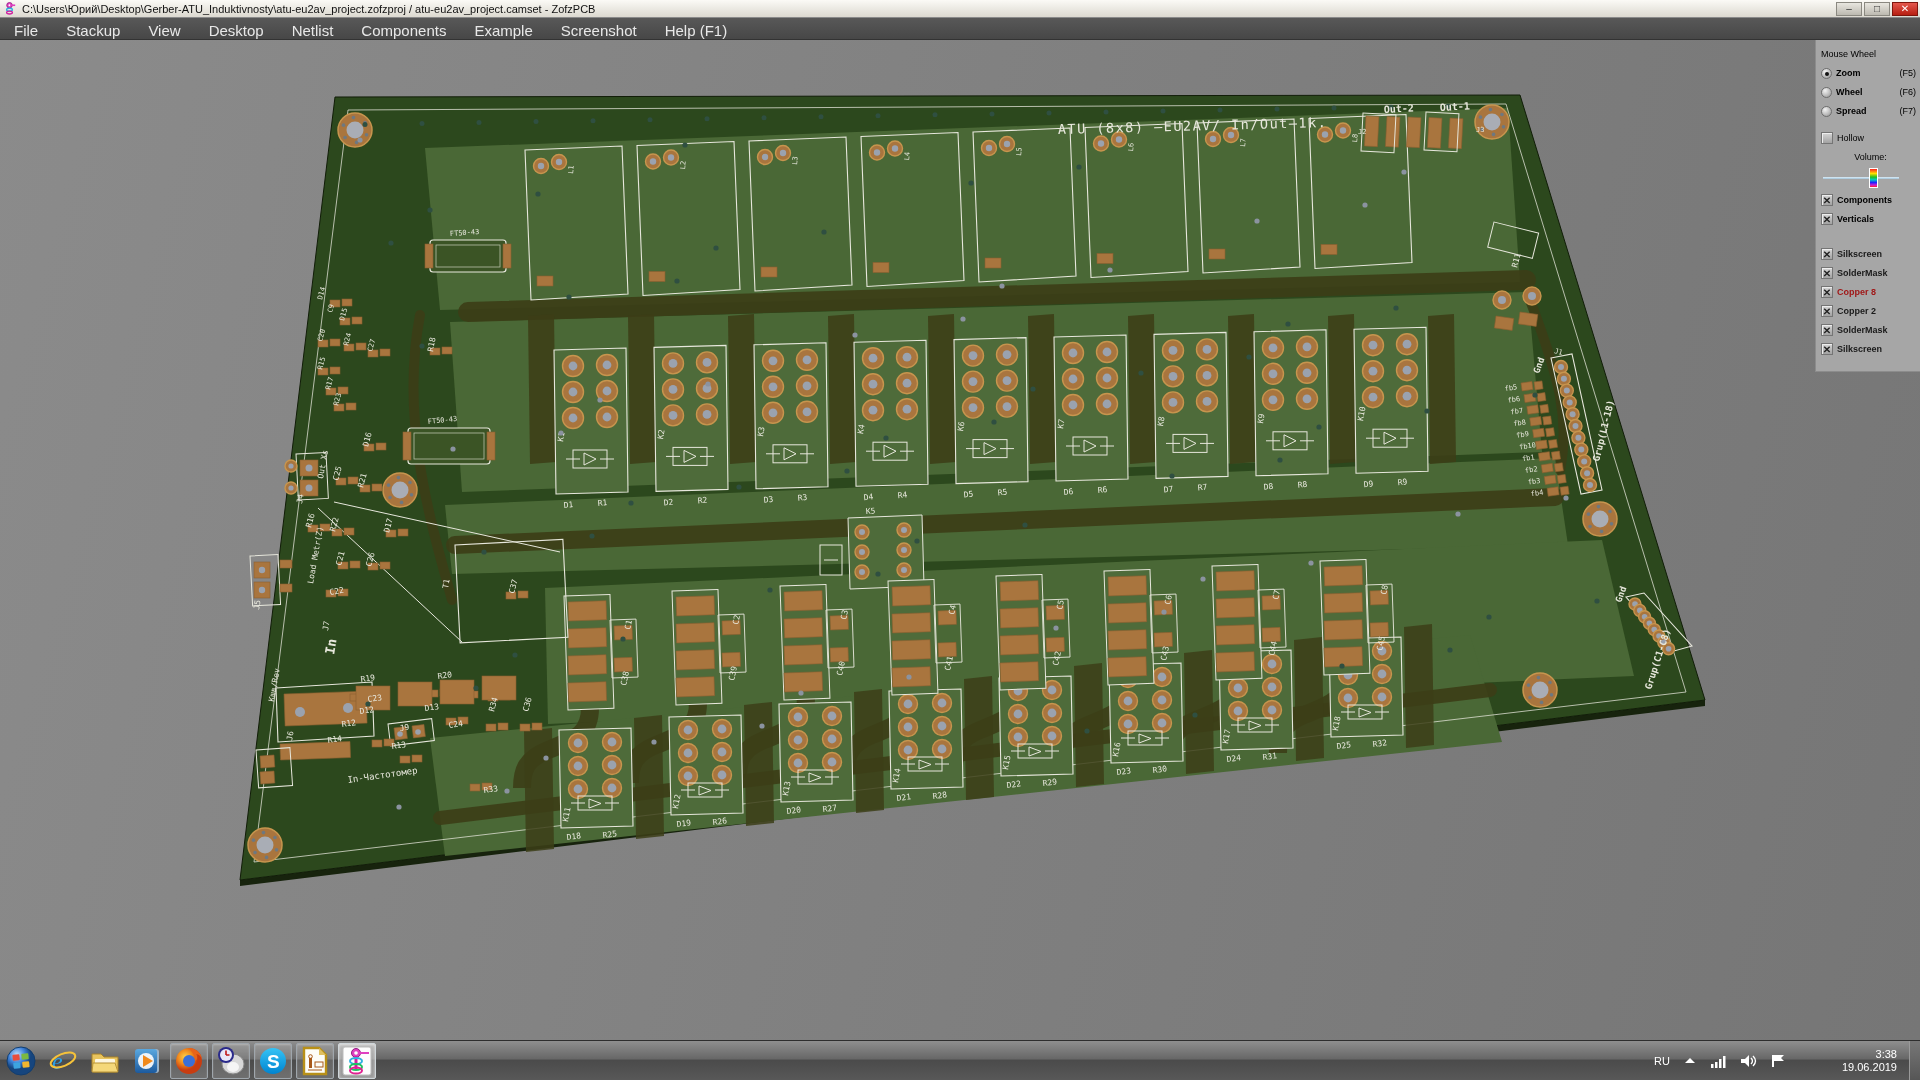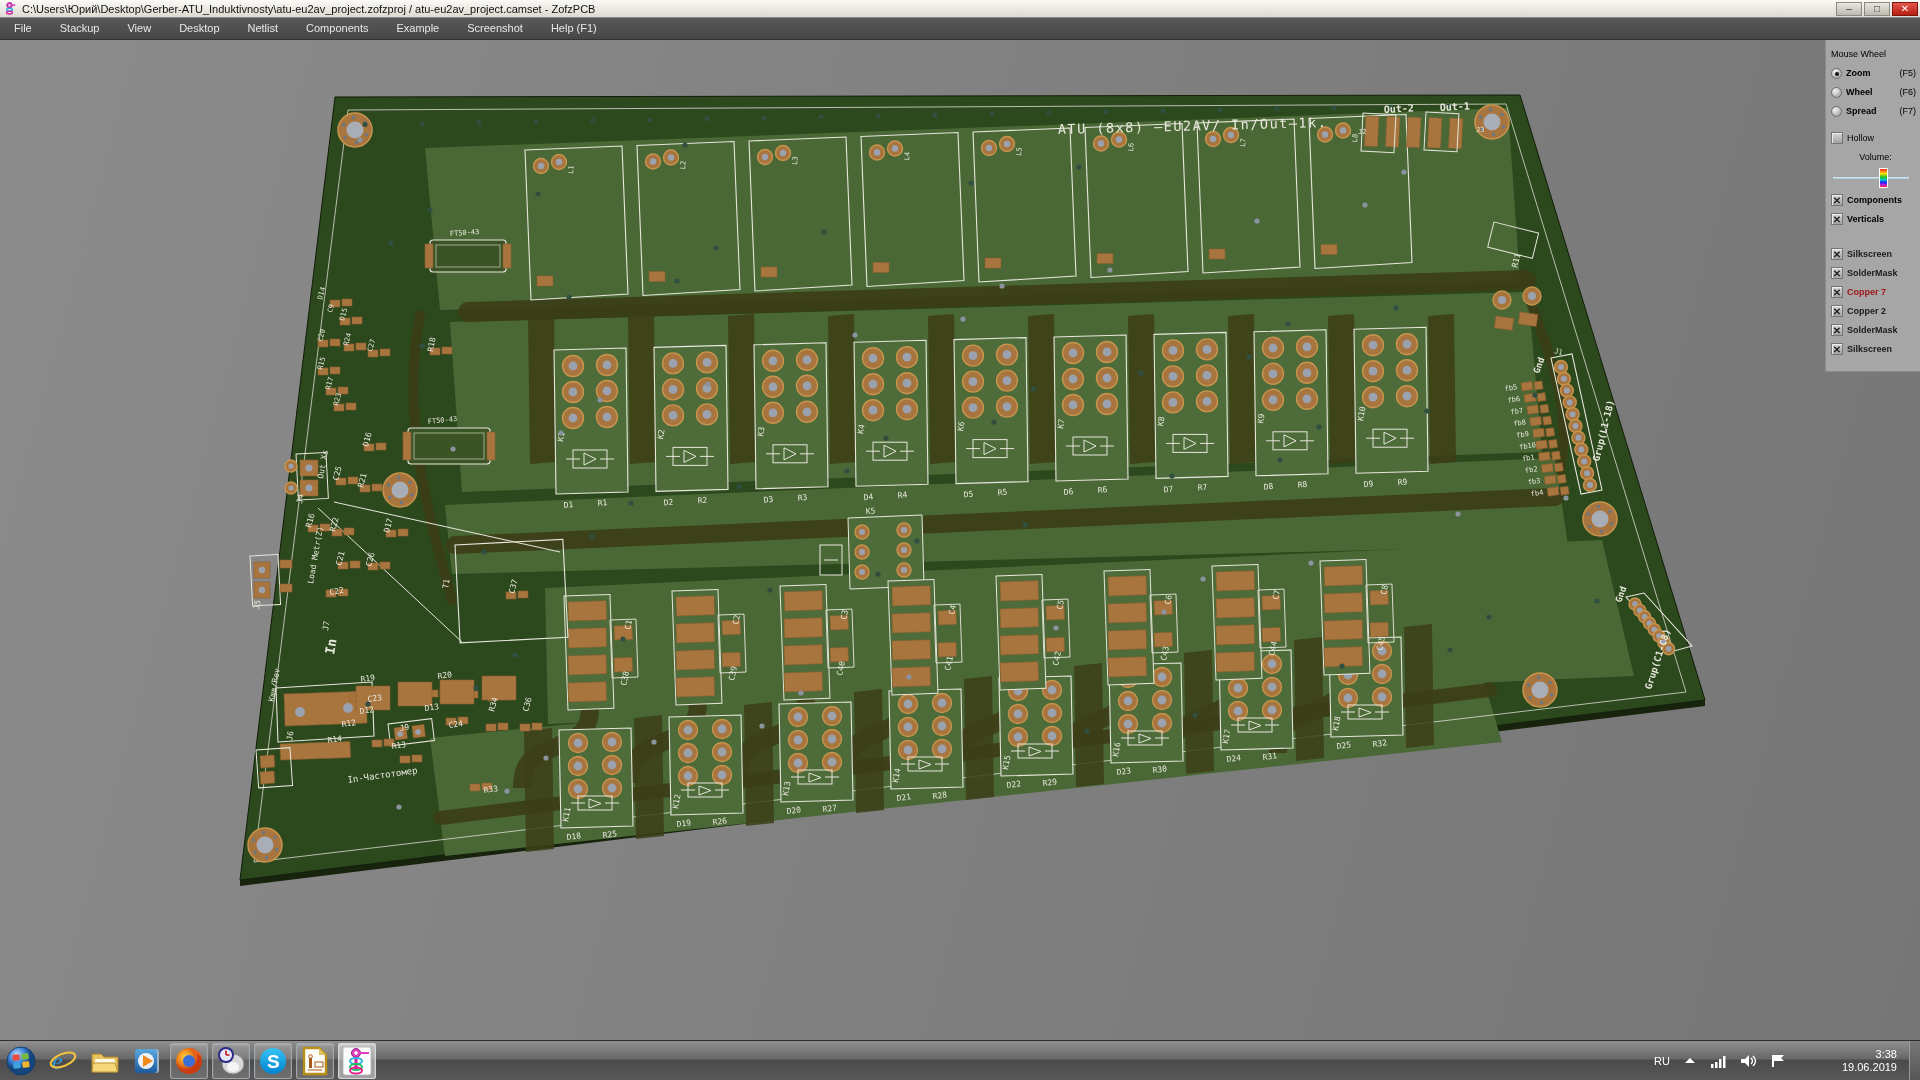--- a/index.html
+++ b/index.html
@@ -12,30 +12,30 @@
     display:flex; align-items:center; font-size:11px; color:#111; }
   #app-icon { width:13px; height:13px; margin:0 6px 0 3px; }
   #win-buttons { position:absolute; right:2px; top:2px; display:flex; gap:2px; }
   .winbtn { width:26px; height:14px; font-size:10px; line-height:12px; text-align:center;
     background:linear-gradient(#e8e6df,#bcb9b0); border:1px solid #8a8880; color:#333; }
   .winbtn.close { background:linear-gradient(#e4574b,#b71f12); color:#fff; border-color:#7e150c; }
 
   #menubar { position:absolute; left:0; top:18px; width:1920px; height:22px;
     background:linear-gradient(#585858,#474747); border-bottom:1px solid #333; }
   .menu-item { display:inline-block; padding:4px 14px 0 14px; height:22px;
-    color:#e8e8e8; font-size:11px; cursor:default; }
+    color:#e8e8e8; font-size:15px; cursor:default; }
 
   
   #viewport { position:absolute; left:0; top:40px; width:1920px; height:1000px;
     background:linear-gradient(105deg,#8b8b8b,#7f7f7f 55%,#767676); }
   #pcb-svg { position:absolute; left:0; top:0; }
   .silk-text { fill:#e7e7dc; font-family:"DejaVu Sans Mono", monospace; }
 
   
-  #panel { position:absolute; right:0; top:40px; width:95px; height:332px;
+  #panel { position:absolute; right:0; top:40px; width:105px; height:332px;
     background:#a6a6a6; border-left:1px solid #8c8c8c; border-bottom:1px solid #8c8c8c;
     font-size:9px; color:#000; padding:6px 0 0 5px; }
   .prow { display:flex; align-items:center; height:16px; margin-bottom:3px; }
   .radio { width:11px; height:11px; border-radius:50%; margin-right:4px; flex:none;
     background:radial-gradient(circle at 35% 30%, #f2f2f2, #b9b9b9 60%, #8f8f8f);
     border:1px solid #6e6e6e; position:relative; }
   .radio.sel::after { content:""; position:absolute; left:3px; top:3px; width:4px; height:4px;
     border-radius:50%; background:#111; }
   .chk { width:12px; height:12px; margin-right:4px; flex:none; text-align:center;
     background:linear-gradient(#d6d6d6,#a2a2a2); border:1px solid #757575;
@@ -1098,21 +1098,21 @@
     <div class="prow">
       <div class="chk">✕</div>
       <span class="plabel" style="color: rgb(26, 26, 26);">Silkscreen</span>
     </div>
     <div class="prow">
       <div class="chk">✕</div>
       <span class="plabel" style="color: rgb(26, 26, 26);">SolderMask</span>
     </div>
     <div class="prow">
       <div class="chk">✕</div>
-      <span class="plabel" style="color: rgb(160, 24, 24);">Copper  7</span>
+      <span class="plabel" style="color: rgb(160, 24, 24);">Copper  8</span>
     </div>
     <div class="prow">
       <div class="chk">✕</div>
       <span class="plabel" style="color: rgb(26, 26, 26);">Copper  2</span>
     </div>
     <div class="prow">
       <div class="chk">✕</div>
       <span class="plabel" style="color: rgb(26, 26, 26);">SolderMask</span>
     </div>
     <div class="prow">

